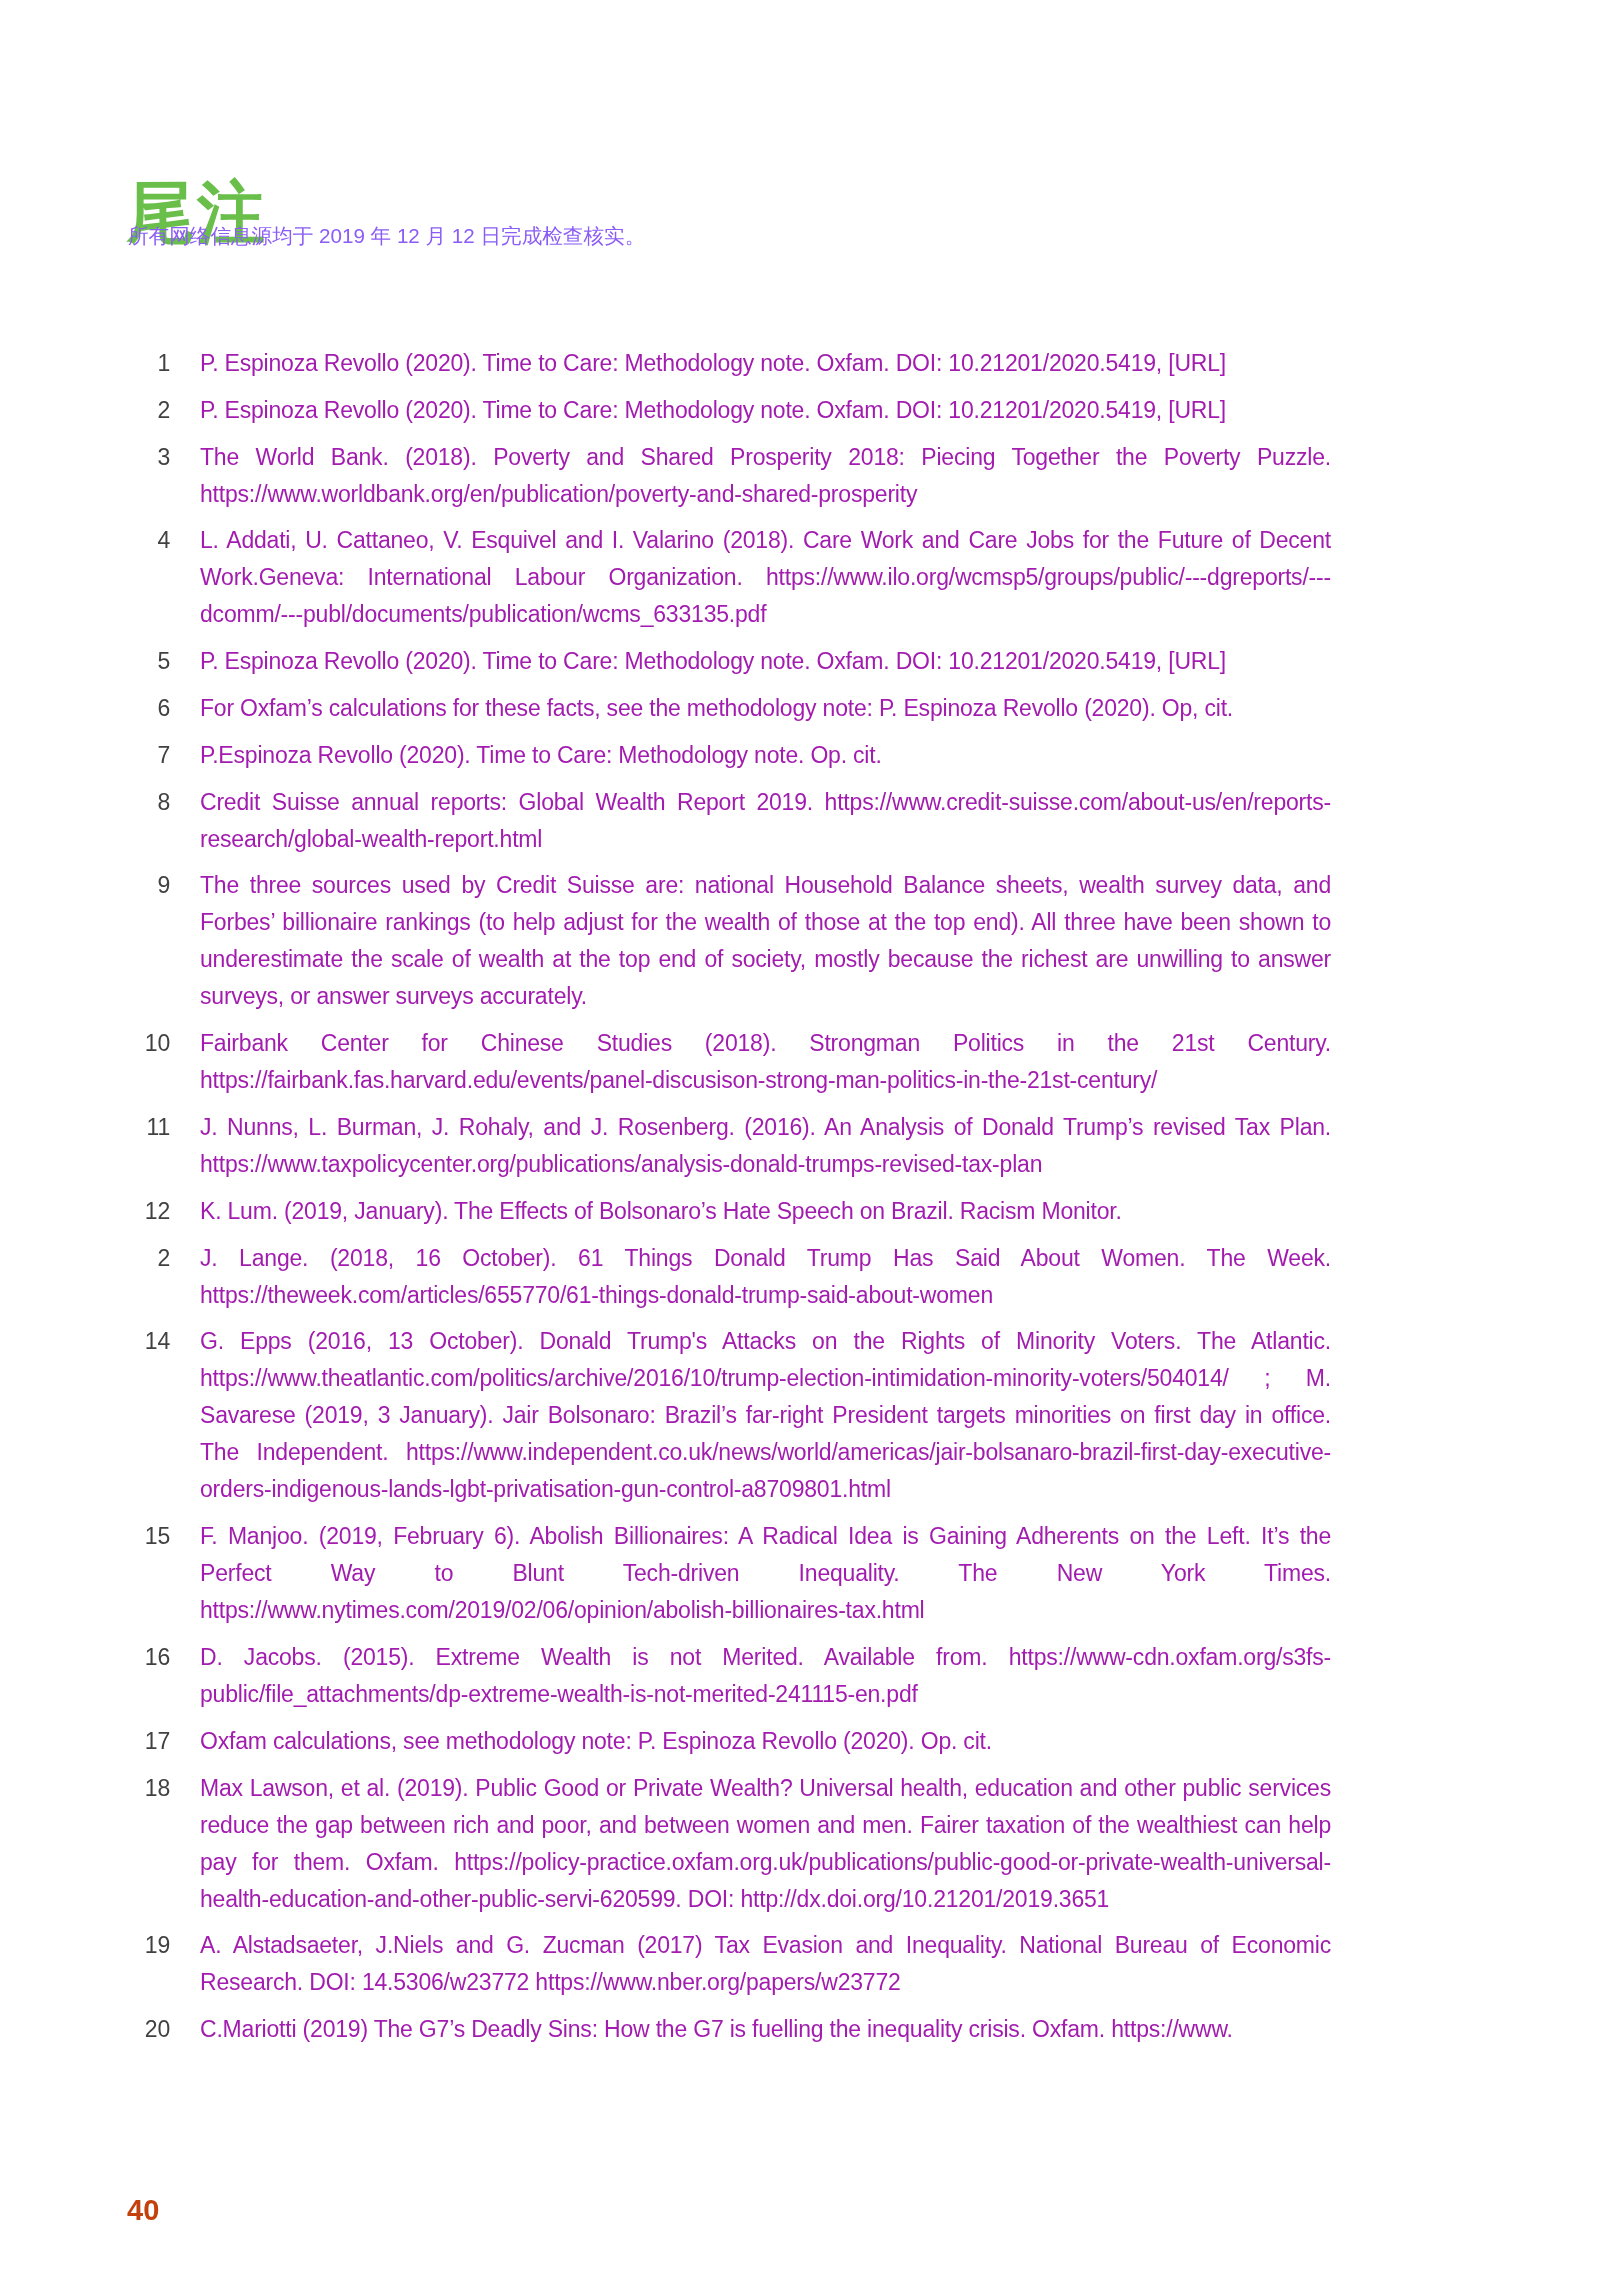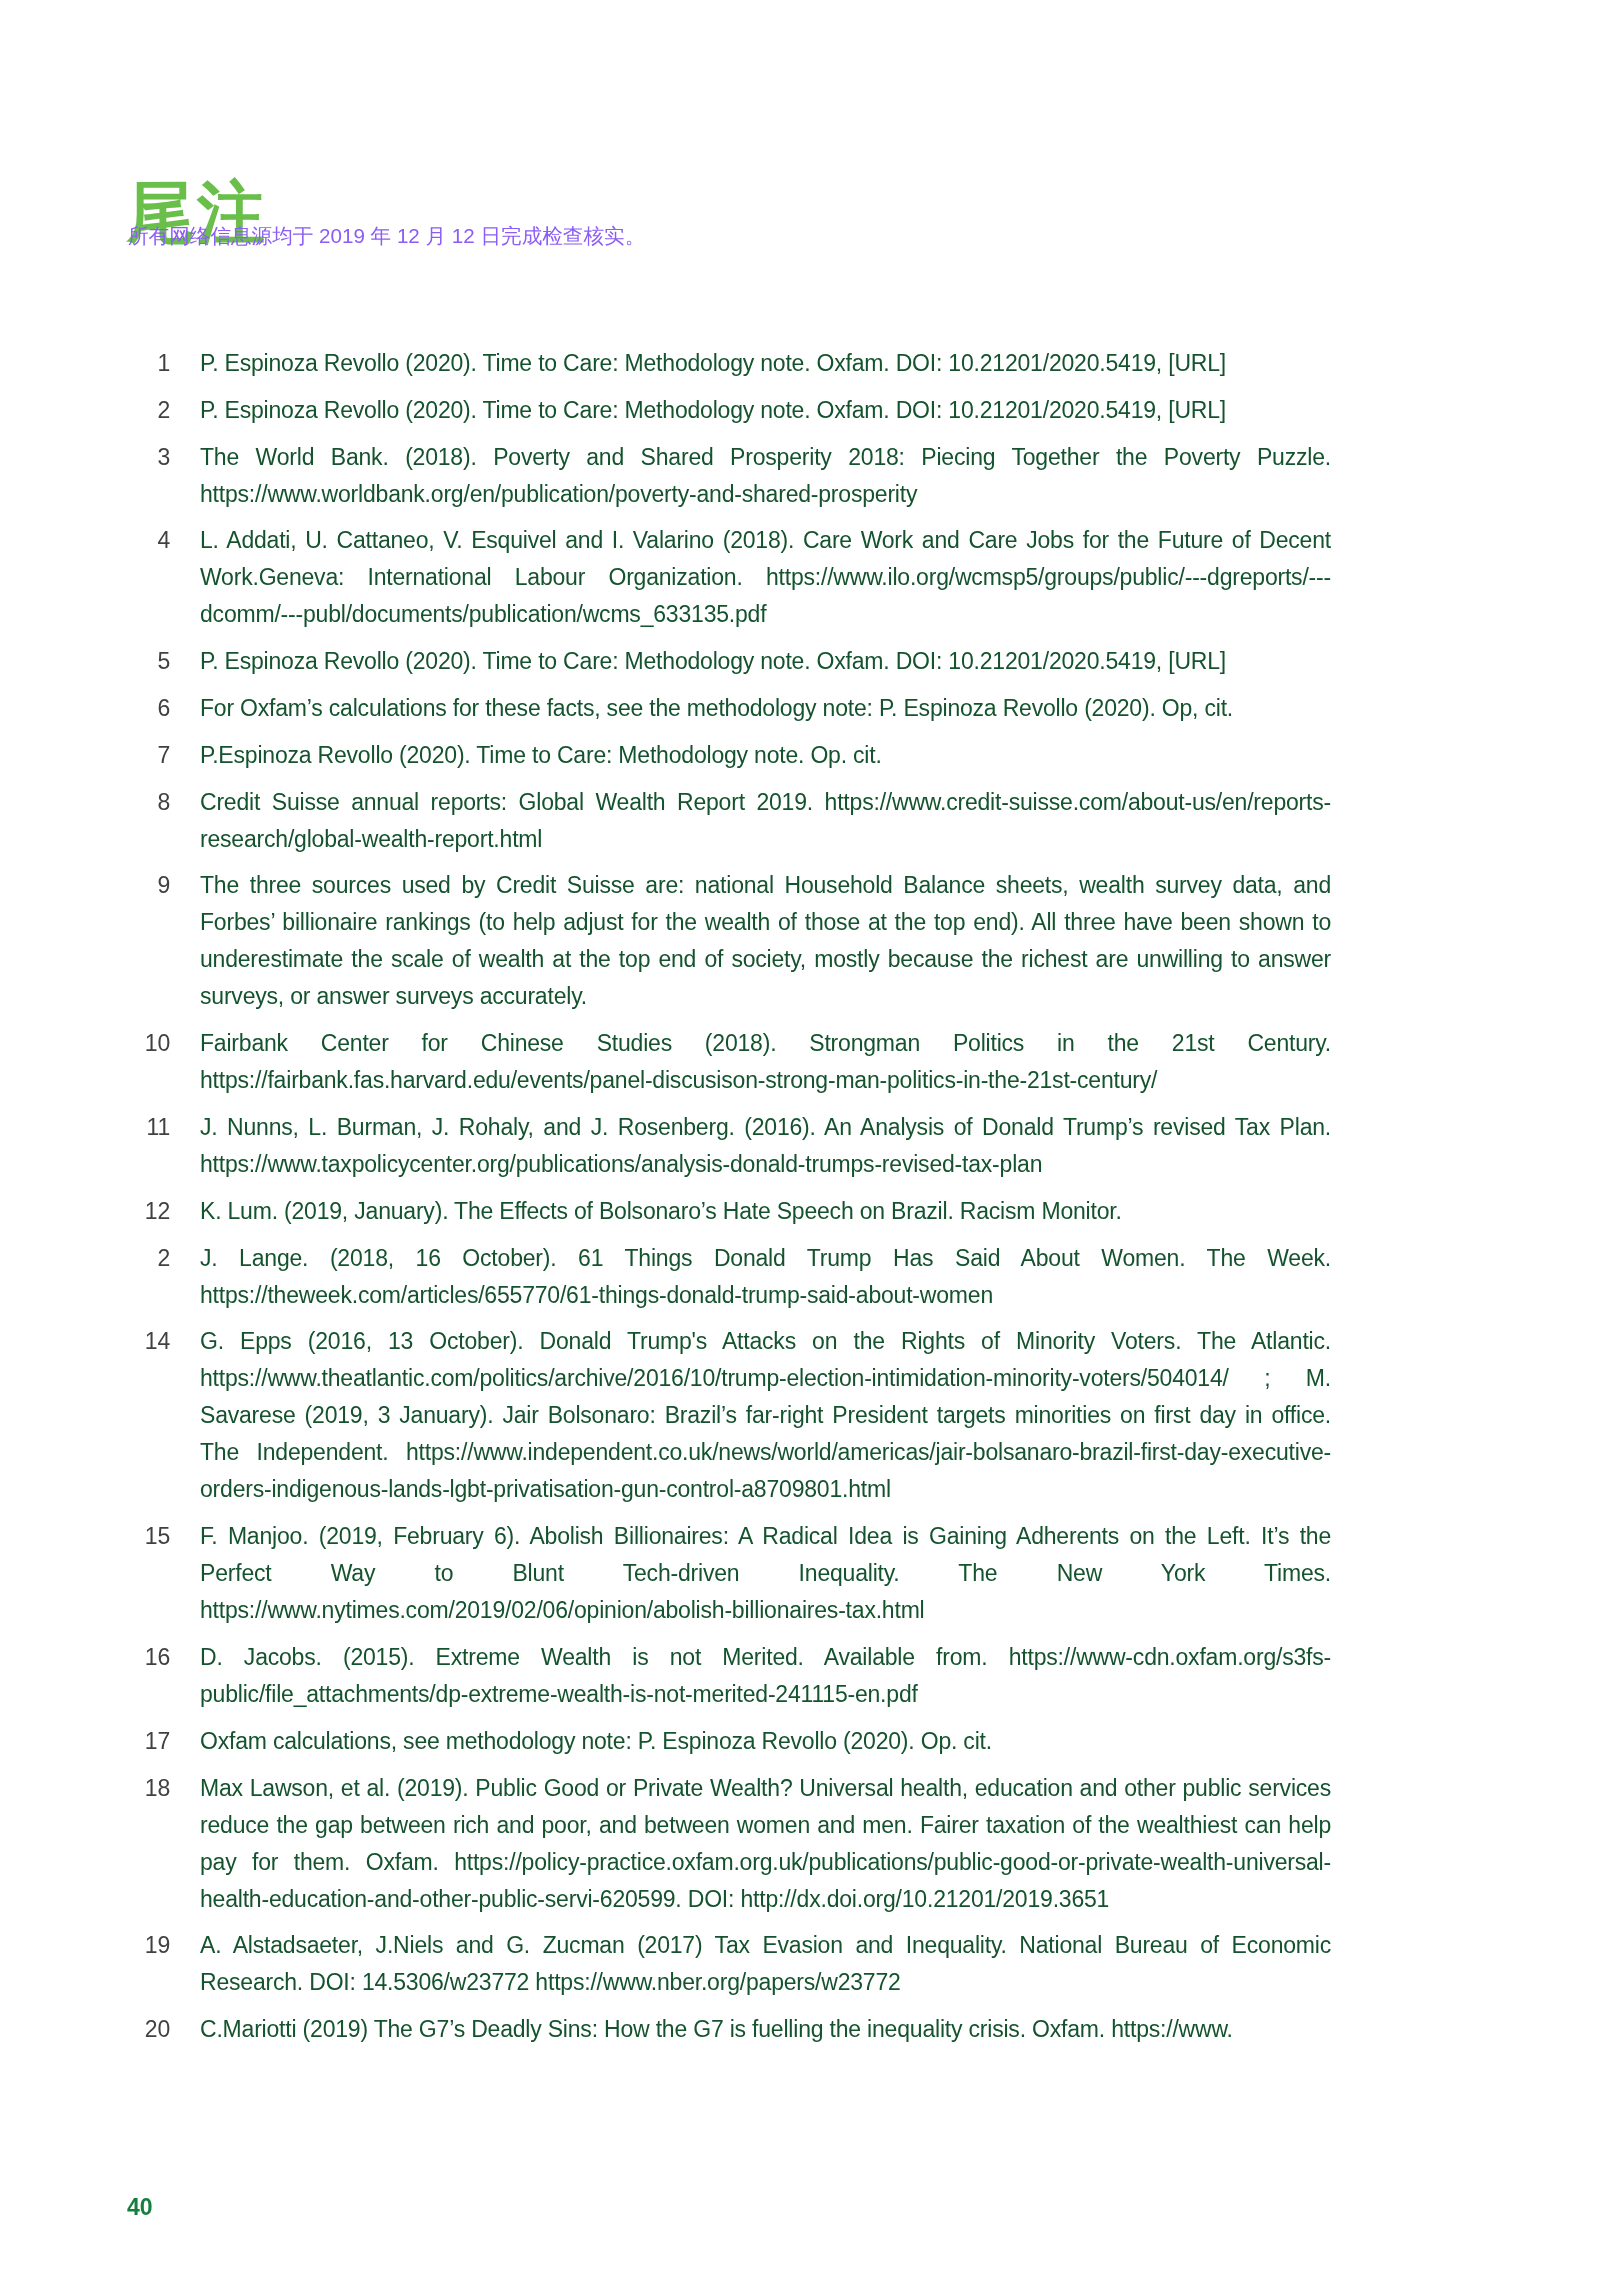--- a/index.html
+++ b/index.html
@@ -59,30 +59,30 @@
     color: #414141;
     letter-spacing: -0.2px;
   }
   .endnote-text {
     flex: 1;
     margin-left: 30px;
     font-size: 23px;
     line-height: 37px;
     text-align: justify;
     letter-spacing: -0.2px;
-    color: #14532d;
+    color: #a21caf;
     word-break: break-word;
   }
   .page-number {
     position: absolute;
     left: 127px;
     top: 2194px;
-    font-size: 23px;
+    font-size: 29px;
     font-weight: 700;
-    color: #15803d;
+    color: #c2410c;
   }
 </style>
 </head>
 <body>
 
 <div class="page">
 
   <h1 class="doc-title">尾注</h1>
 
   <div class="doc-subtitle">所有网络信息源均于 2019 年 12 月 12 日完成检查核实。</div>

